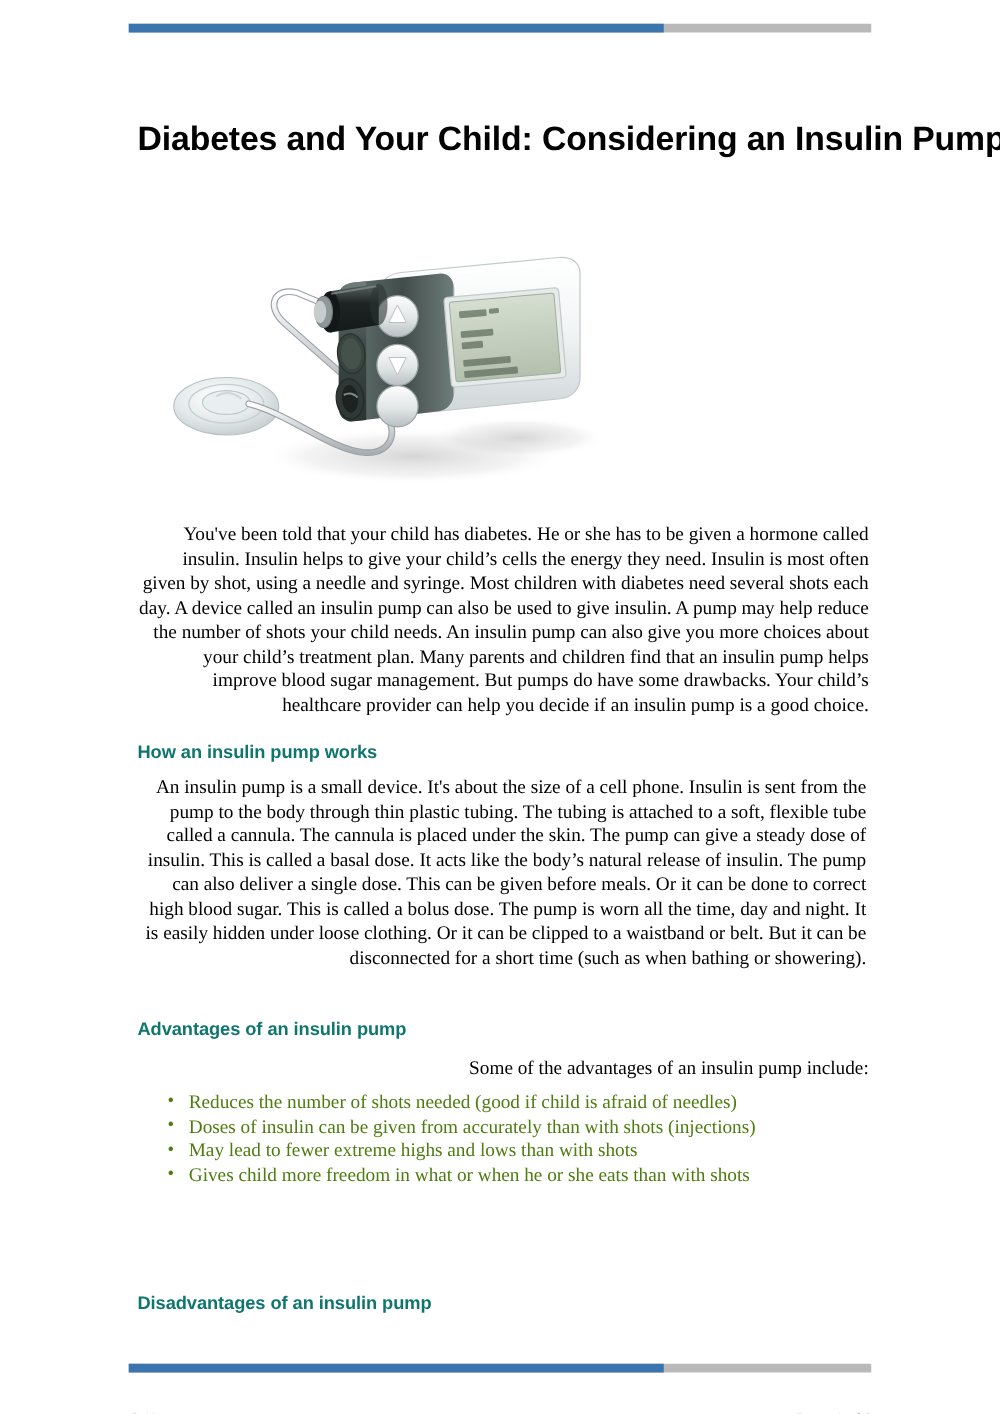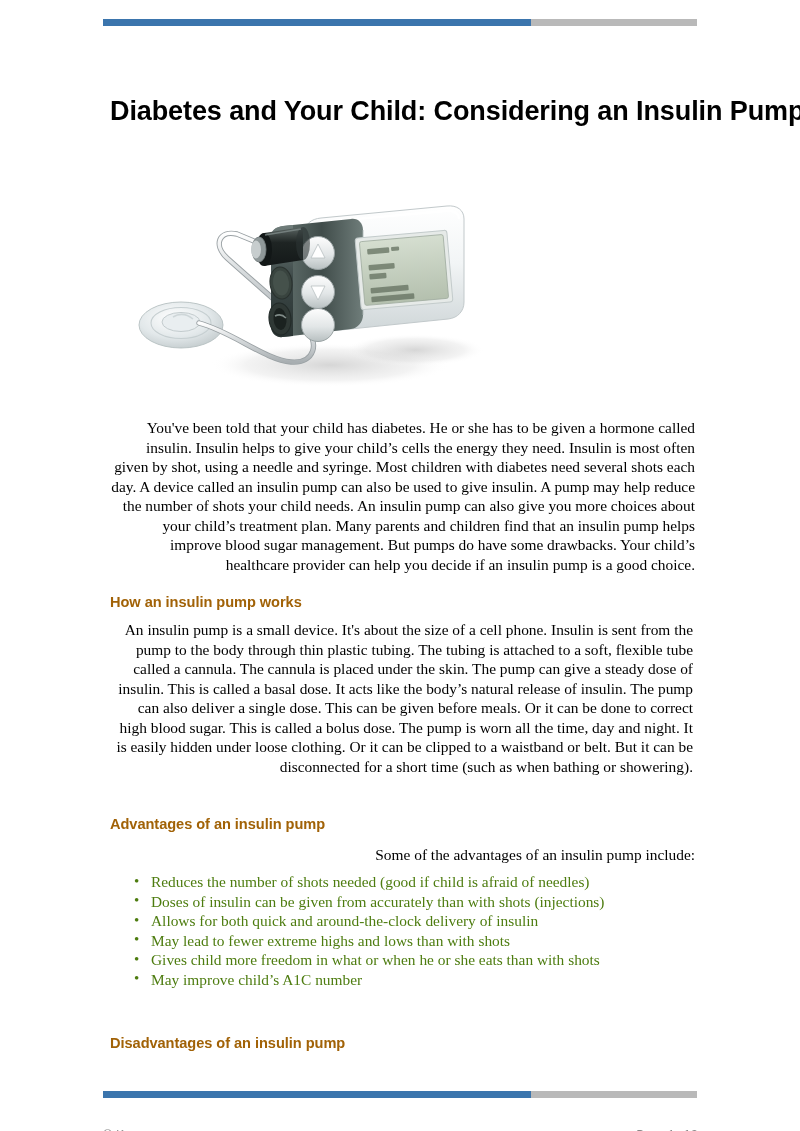--- a/index.html
+++ b/index.html
@@ -61,21 +61,21 @@
     position: absolute;
     left: 0;
     top: 96px;
     white-space: nowrap;
   }
 
   h2.section-title {
     font-family: "Liberation Sans", "DejaVu Sans", sans-serif;
     font-size: 14.6px;
     font-weight: bold;
-    color: #a16207;
+    color: #0f766e;
     margin: 0;
     letter-spacing: -0.05px;
   }
 
   p.body-text {
     font-family: "Liberation Serif", "DejaVu Serif", serif;
     font-size: 15.4px;
     line-height: 19.5px;
     color: #000000;
     margin: 0;
@@ -279,24 +279,22 @@
     <p class="body-text" id="intro-paragraph">You've been told that your child has diabetes. He or she has to be given a hormone called insulin. Insulin helps to give your child’s cells the energy they need. Insulin is most often given by shot, using a needle and syringe. Most children with diabetes need several shots each day. A device called an insulin pump can also be used to give insulin. A pump may help reduce the number of shots your child needs. An insulin pump can also give you more choices about your child’s treatment plan. Many parents and children find that an insulin pump helps improve blood sugar management. But pumps do have some drawbacks. Your child’s healthcare provider can help you decide if an insulin pump is a good choice.</p>
 
     <h2 class="section-title" id="h-how">How an insulin pump works</h2>
     <p class="body-text" id="how-paragraph">An insulin pump is a small device. It's about the size of a cell phone. Insulin is sent from the pump to the body through thin plastic tubing. The tubing is attached to a soft, flexible tube called a cannula. The cannula is placed under the skin. The pump can give a steady dose of insulin. This is called a basal dose. It acts like the body’s natural release of insulin. The pump can also deliver a single dose. This can be given before meals. Or it can be done to correct high blood sugar. This is called a bolus dose. The pump is worn all the time, day and night. It is easily hidden under loose clothing. Or it can be clipped to a waistband or belt. But it can be disconnected for a short time (such as when bathing or showering).</p>
 
     <h2 class="section-title" id="h-advantages">Advantages of an insulin pump</h2>
     <p class="body-text" id="adv-intro">Some of the advantages of an insulin pump include:</p>
     <ul class="bullets" id="adv-list">
       <li>Reduces the number of shots needed (good if child is afraid of needles)</li>
       <li>Doses of insulin can be given from accurately than with shots (injections)</li>
-      <li>Allows for both quick and around-the-clock delivery of insulin</li>
       <li>May lead to fewer extreme highs and lows than with shots</li>
       <li>Gives child more freedom in what or when he or she eats than with shots</li>
-      <li>May improve child’s A1C number</li>
     </ul>
 
     <h2 class="section-title" id="h-disadvantages">Disadvantages of an insulin pump</h2>
 
   </div>
 
   <div class="rule rule-bottom">
     <div class="fill" id="bottom-rule-fill" style="width: 72%;"></div>
   </div>
 

